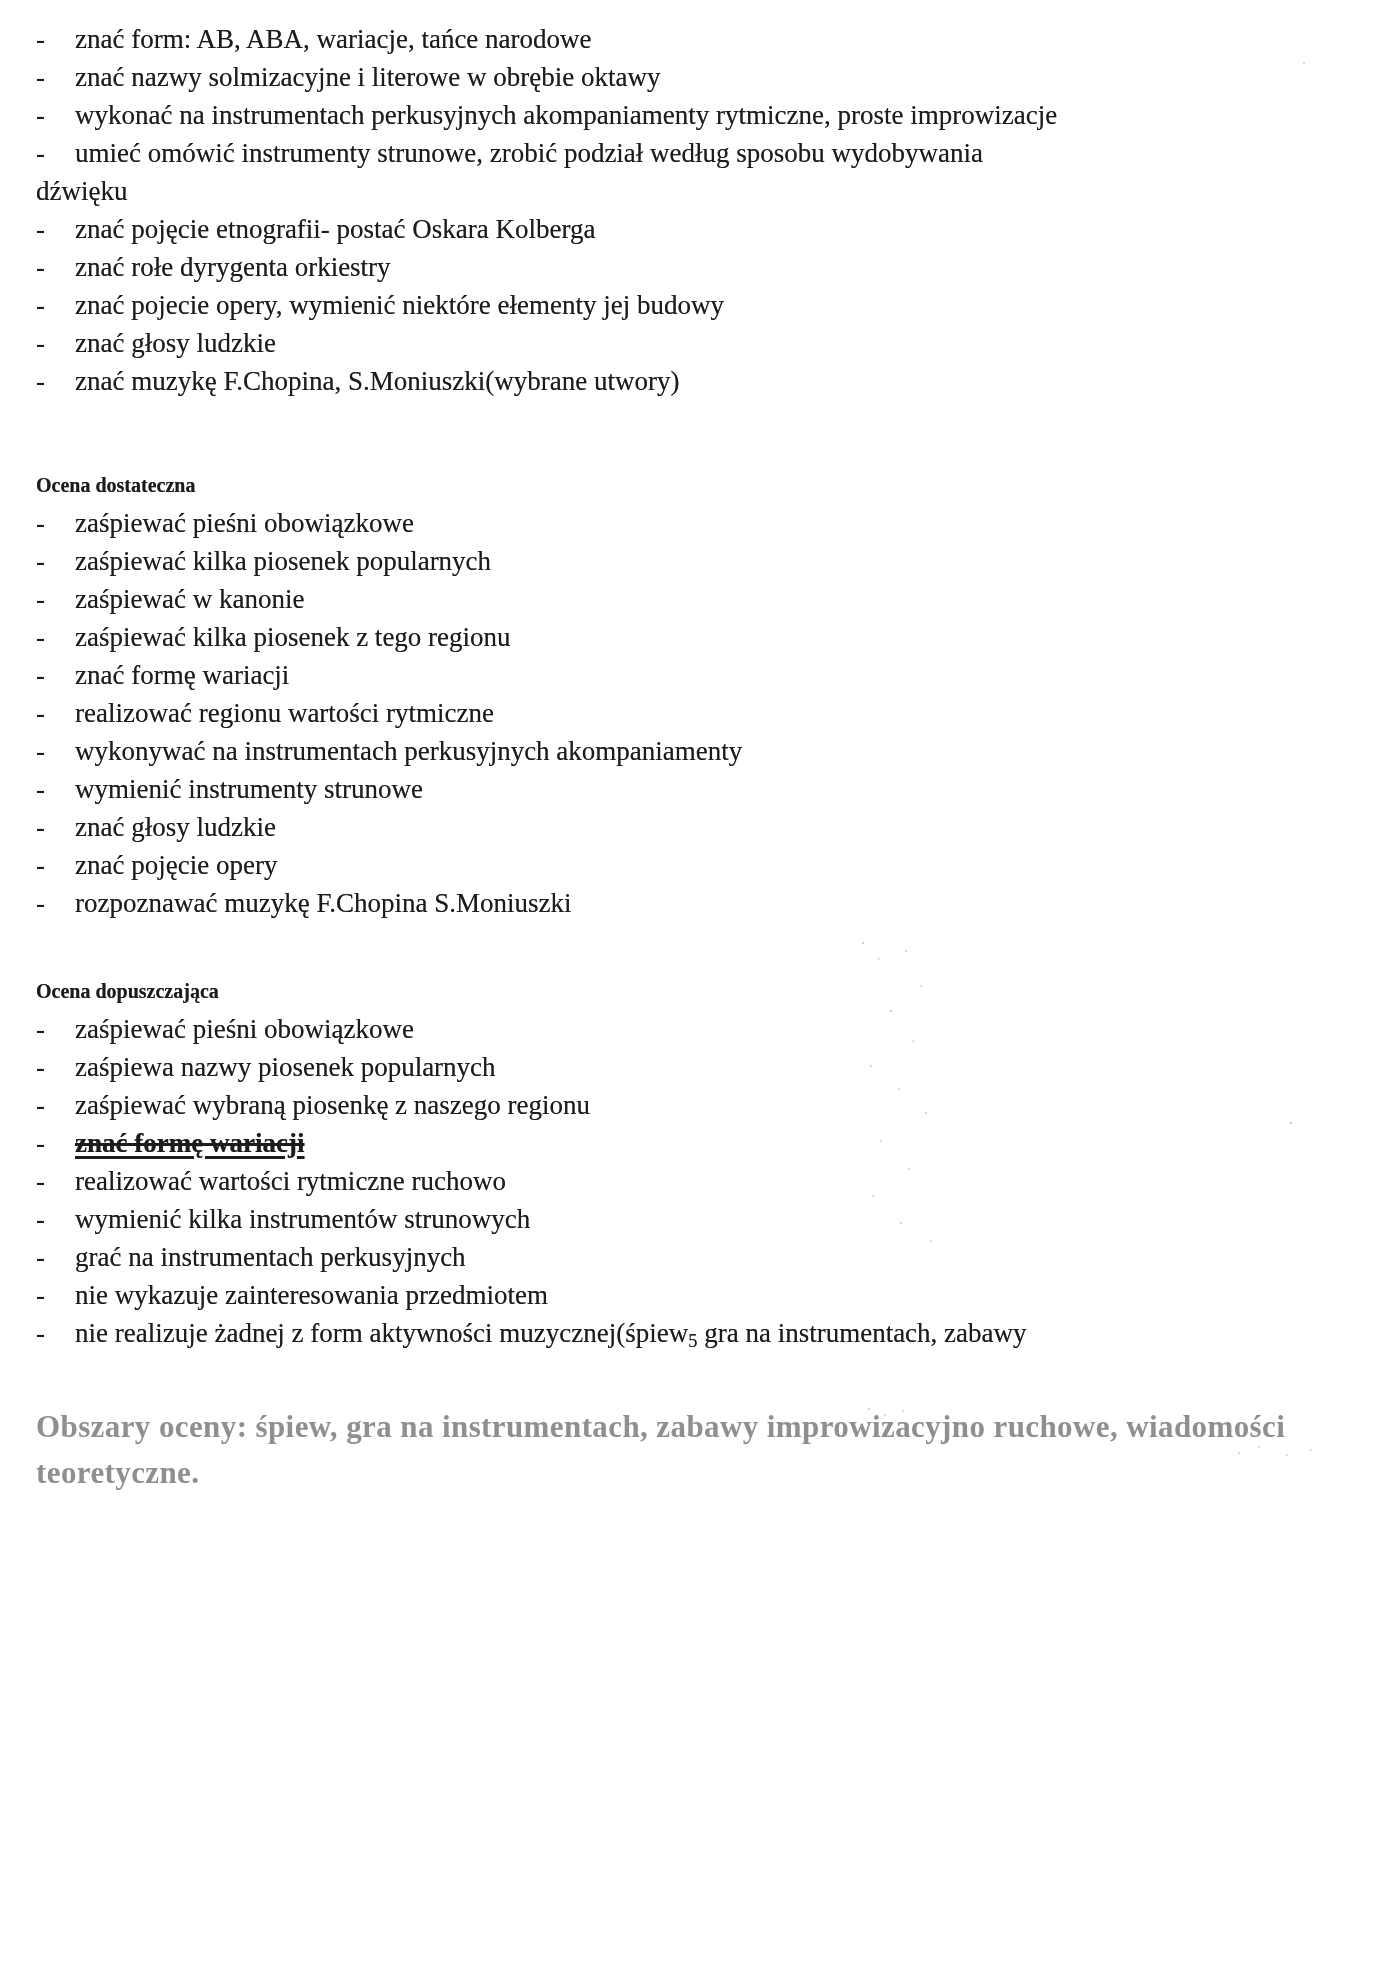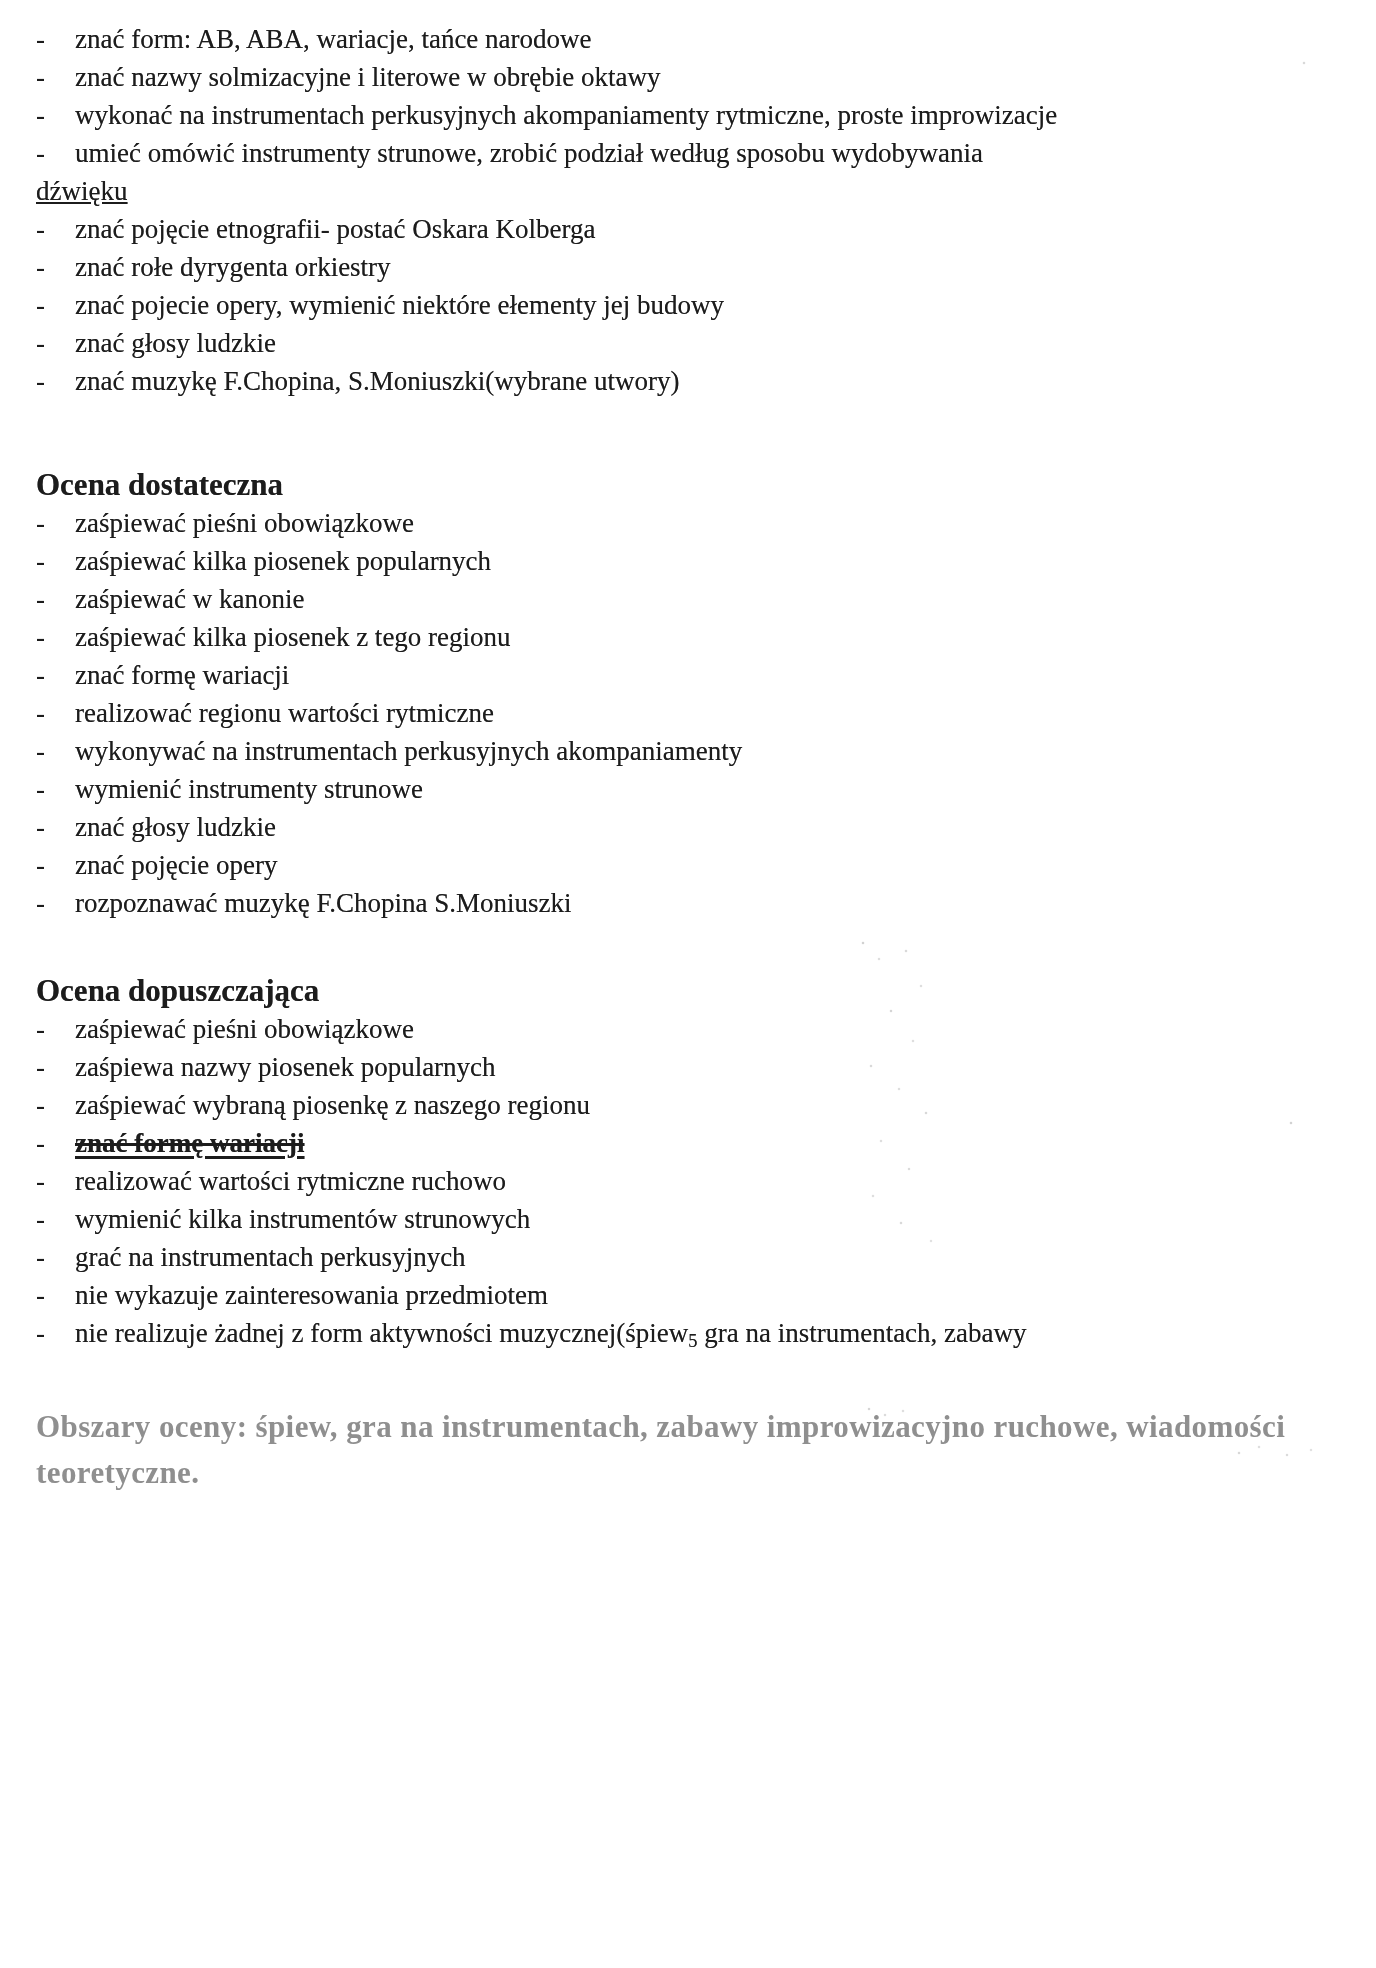--- a/index.html
+++ b/index.html
@@ -20,22 +20,22 @@
   }
   .content{
     position:absolute;left:36px;top:20px;width:1326px;
   }
   .row{
     display:flex;align-items:baseline;
     font-size:27px;line-height:38px;white-space:nowrap;
   }
   .dash{flex:0 0 39px;width:39px;}
   .txt{flex:0 0 auto;}
-  .plain{font-size:27px;line-height:38px;white-space:nowrap;text-decoration:underline;}
-  .heading{font-weight:700;font-size:31px;line-height:38px;white-space:nowrap;}
+  .plain{font-size:27px;line-height:38px;white-space:nowrap;}
+  .heading{font-weight:700;font-size:20px;line-height:38px;white-space:nowrap;}
   .gap-lg{margin-top:66px;}
   .gap-md{margin-top:50px;}
   .struck .txt{
     font-weight:700;
     text-decoration-line:underline line-through;
     text-decoration-thickness:3px;
     text-underline-offset:4px;
   }
   .struck .dash{letter-spacing:-2px;}
   .sub5{font-size:0.68em;vertical-align:-0.28em;}

